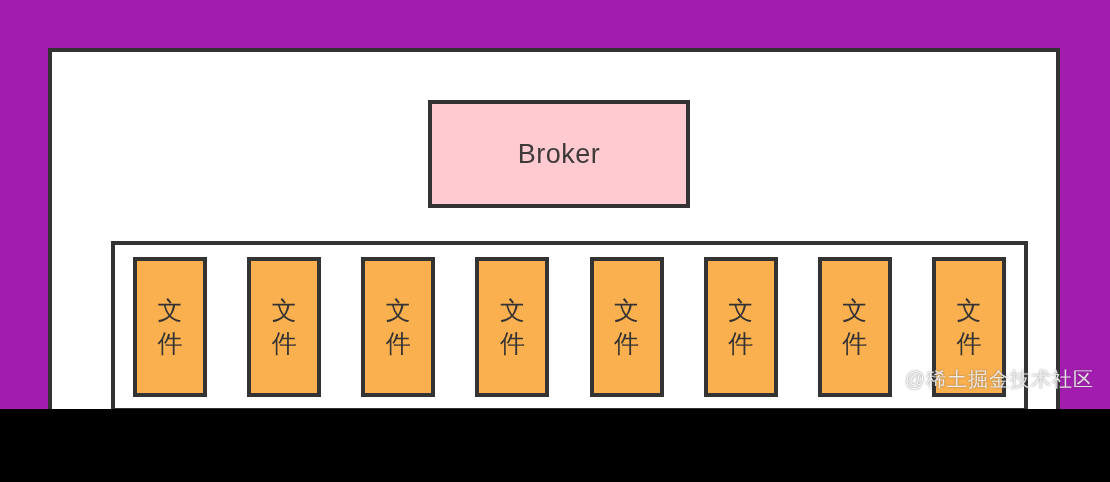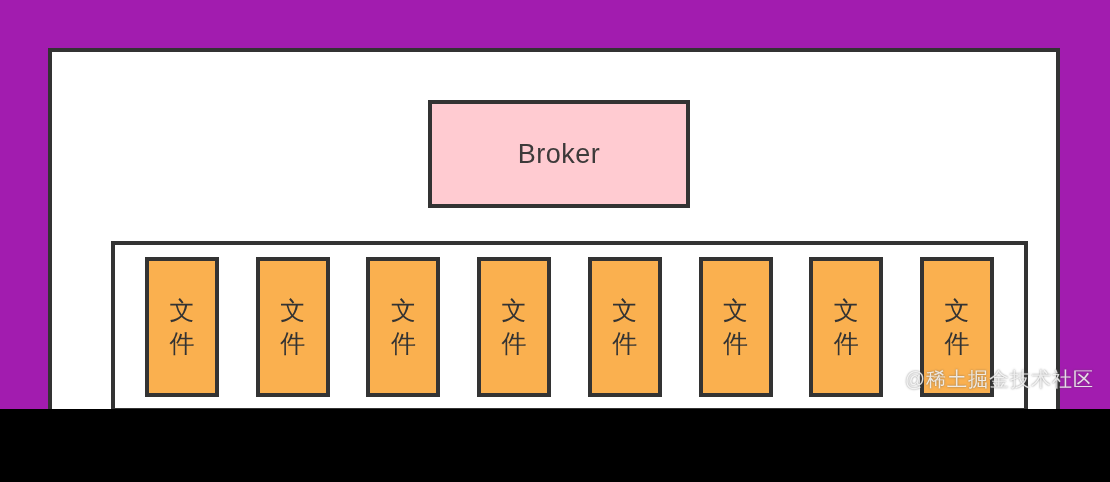--- a/index.html
+++ b/index.html
@@ -44,21 +44,21 @@
     left: 59px;
     top: 189px;
     width: 917px;
     height: 171px;
     border: 4px solid #333333;
     background: #ffffff;
     box-sizing: border-box;
     display: flex;
     align-items: center;
     justify-content: space-between;
-    padding: 0 30px;
+    padding: 0 18px;
   }
   .file-box {
     width: 74px;
     height: 140px;
     background: #fab04f;
     border: 4px solid #333333;
     box-sizing: border-box;
     display: flex;
     align-items: center;
     justify-content: center;

